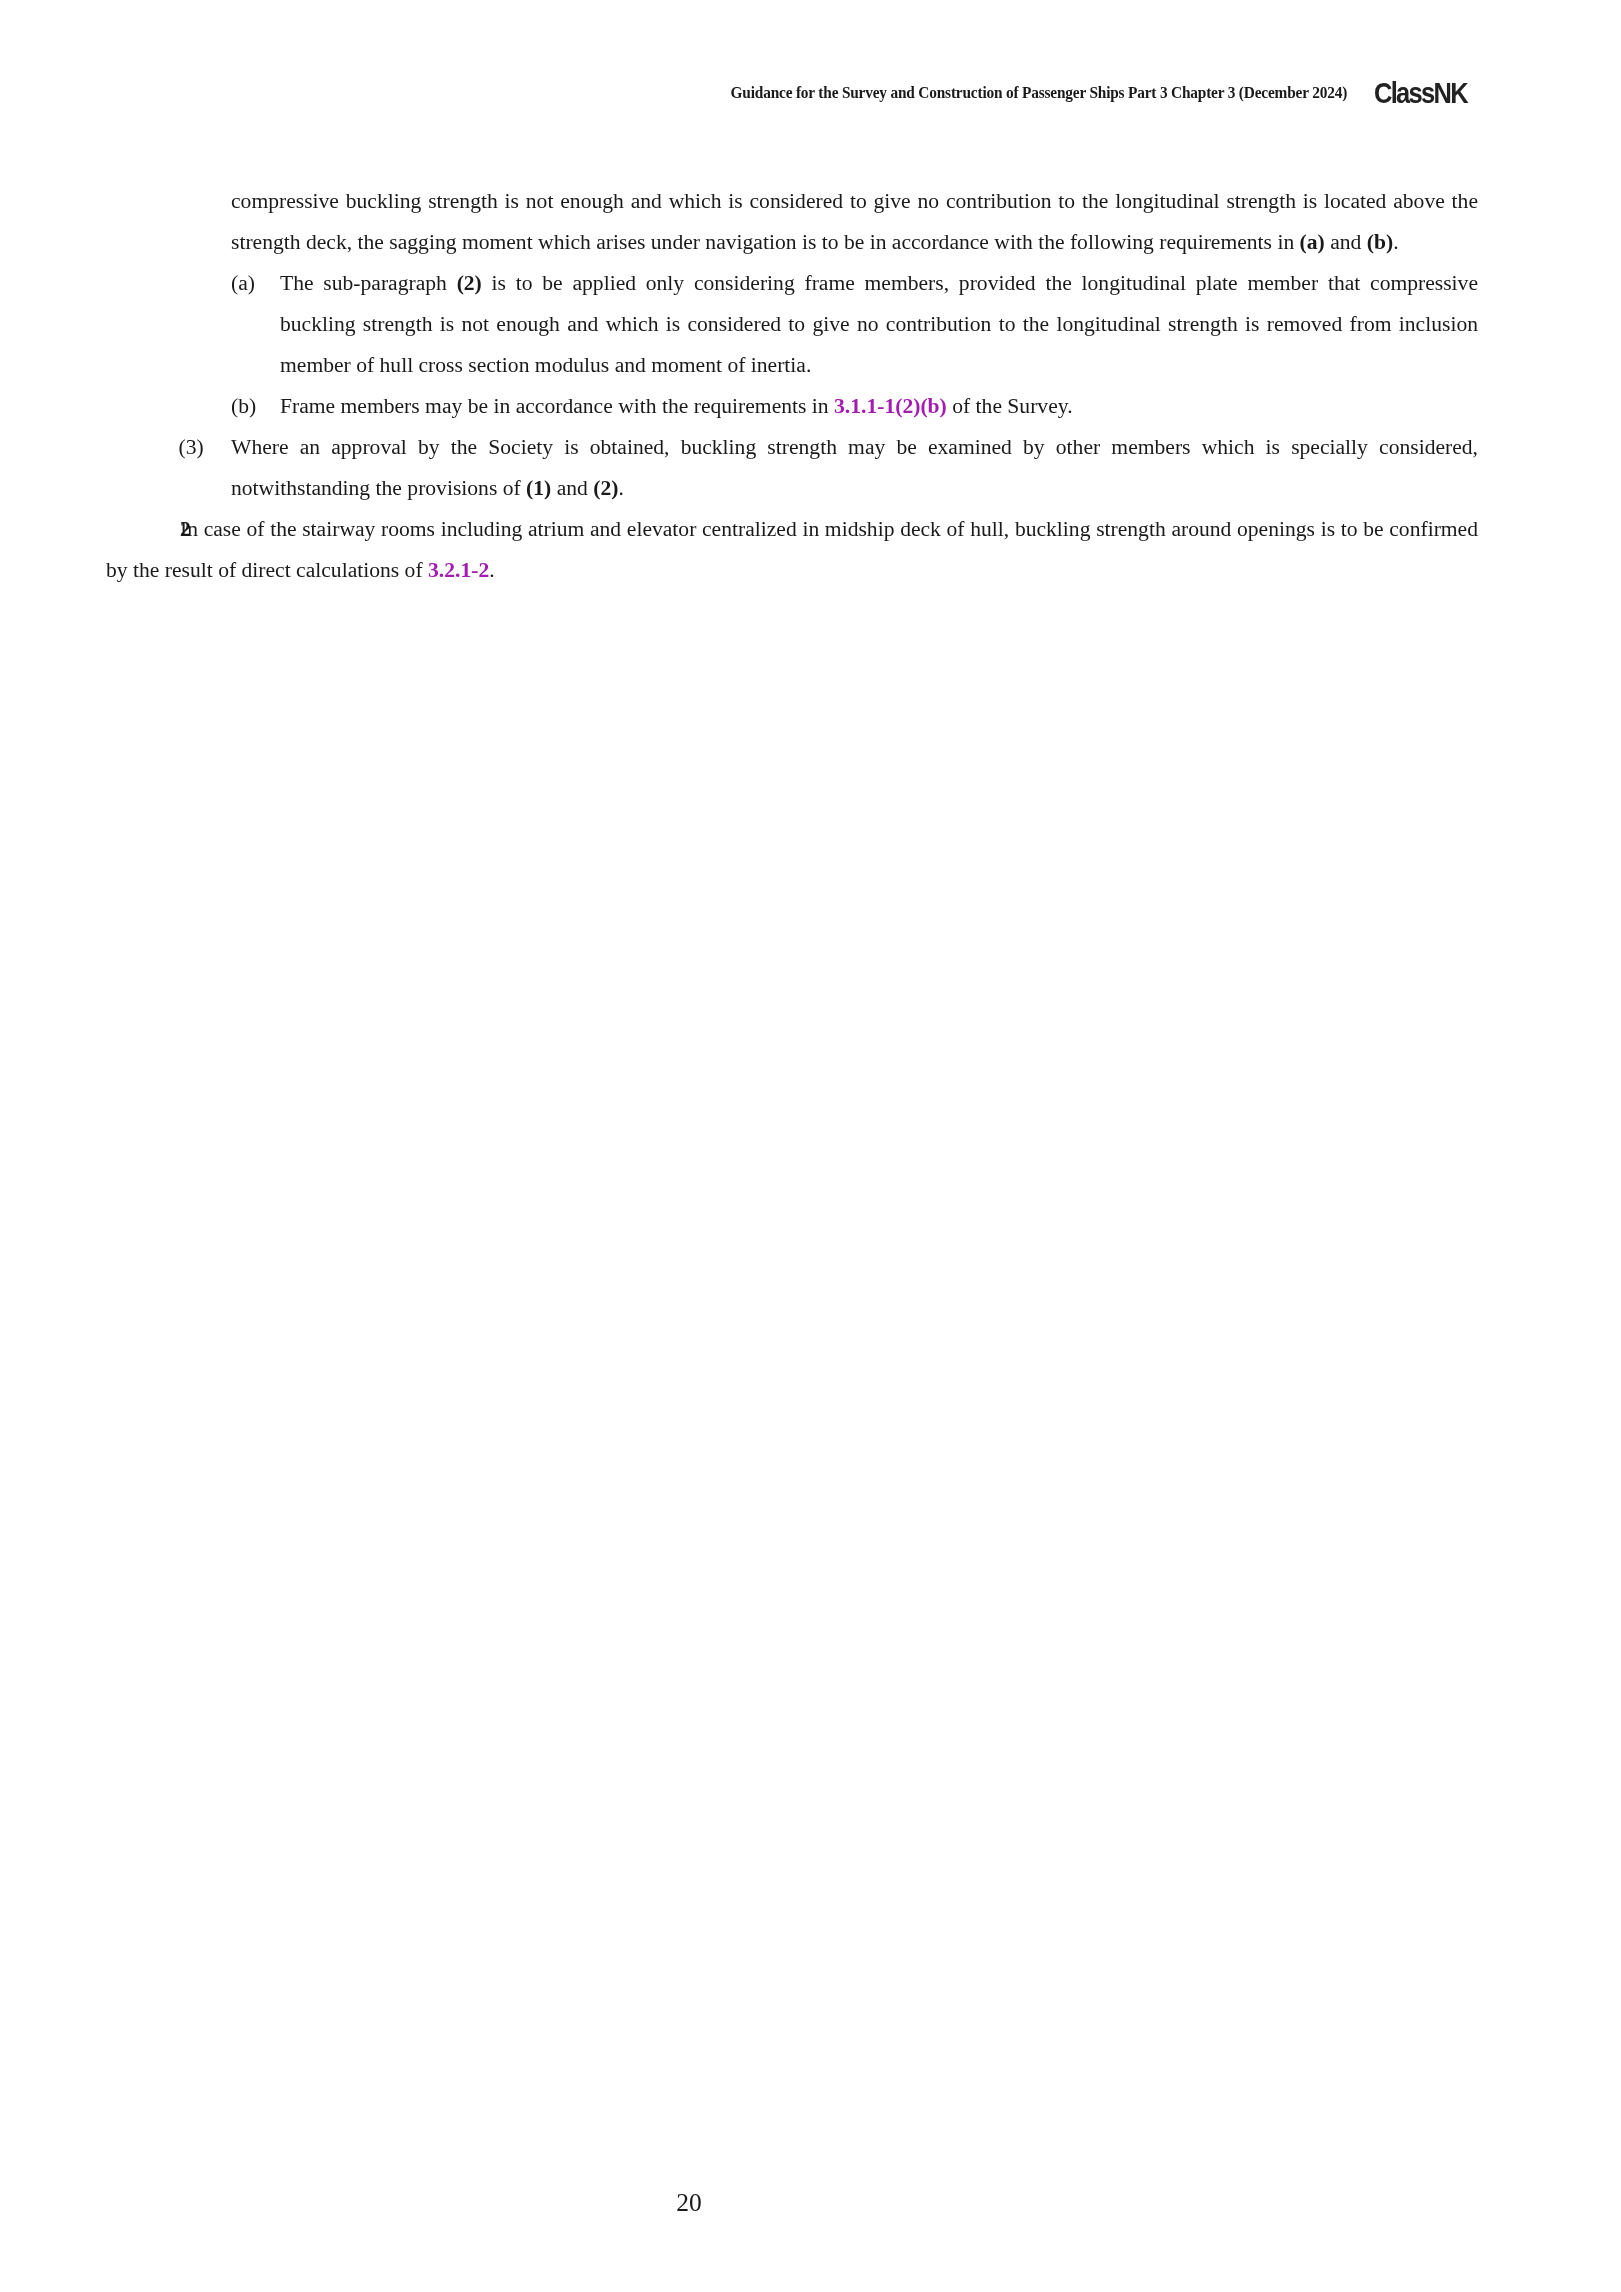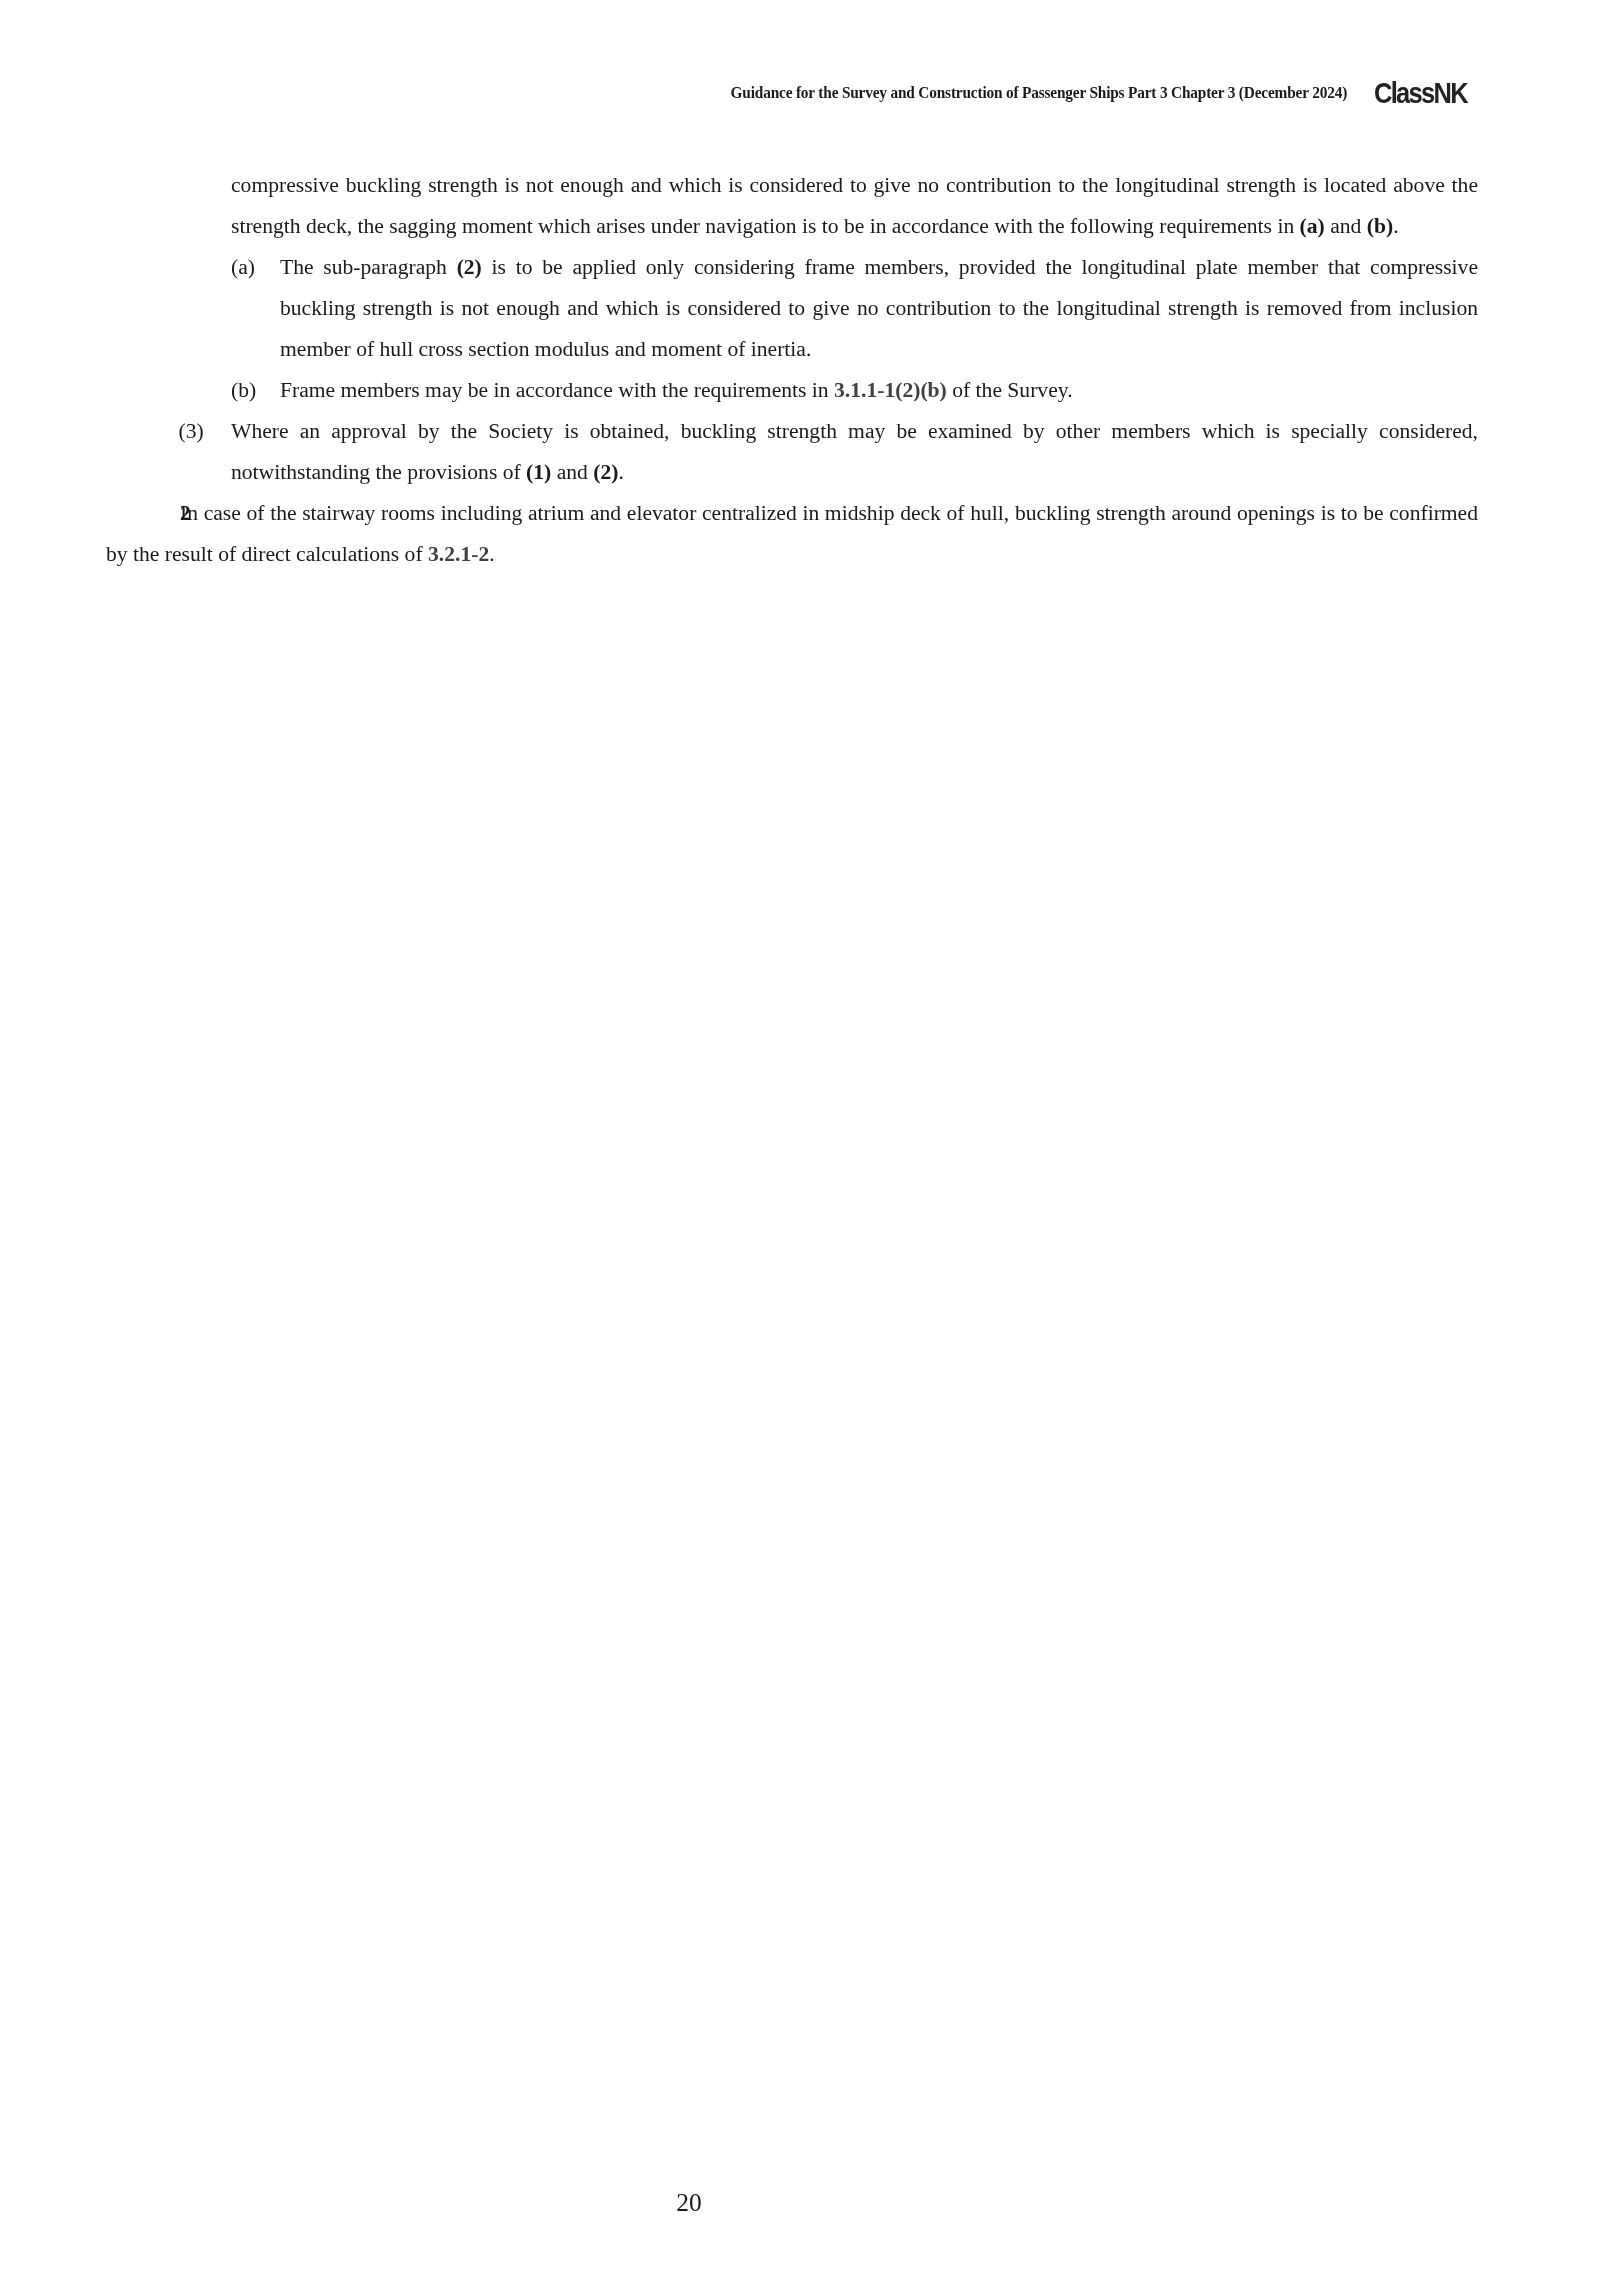--- a/index.html
+++ b/index.html
@@ -2,31 +2,31 @@
 <html><head>
 <meta charset="utf-8">
 <style>
   html, body { margin: 0; padding: 0; background: #ffffff; }
   body { width: 1621px; height: 2293px; position: relative; font-family: "Liberation Serif", serif; color: #1a1a1a; }
   .header { position: absolute; top: 76px; right: 147px; display: flex; align-items: center; gap: 27px; }
   .header-title { font-family: "Liberation Serif", serif; font-weight: bold; font-size: 16.7px; letter-spacing: -0.2px; transform: scaleX(0.92); transform-origin: right center; }
   .logo { font-family: "Liberation Sans", sans-serif; font-weight: bold; font-size: 30px; letter-spacing: -2px; color: #222; transform: scaleX(0.85); transform-origin: left center; margin-right: -9.8px; }
   .body-text { position: absolute; top: 165px; left: 157px; width: 1321px; font-size: 21.6px; line-height: 41px; }
   .p { text-align: justify; text-align-last: left; }
-  .indent1 { padding-left: 74px; }
+  .indent1 { padding-left: 74px; margin-top: 16px; }
   .item { position: relative; }
   .item-label { position: absolute; }
   .lvl-a { padding-left: 123px; }
   .lvl-a .item-label { left: 74px; }
   .lvl-3 { padding-left: 74px; }
   .lvl-3 .item-label { left: 21.6px; }
   .para-2 { text-indent: 74px; }
   .para-2-num { font-weight: bold; display: inline-block; width: 0; text-indent: 0; position: relative; left: -51px; }
   b { font-weight: bold; }
-  .ref { color: #404040; font-weight: bold; }
+  .ref { color: #a21caf; font-weight: bold; }
   .page-number { position: absolute; top: 2188px; left: 0; width: 1378px; text-align: center; font-size: 25.5px; }
 </style>
 </head>
 <body>
 
 <div class="header">
   <span class="header-title">Guidance for the Survey and Construction of Passenger Ships Part 3 Chapter 3 (December 2024)</span>
   <span class="logo">ClassNK</span>
 </div>
 

